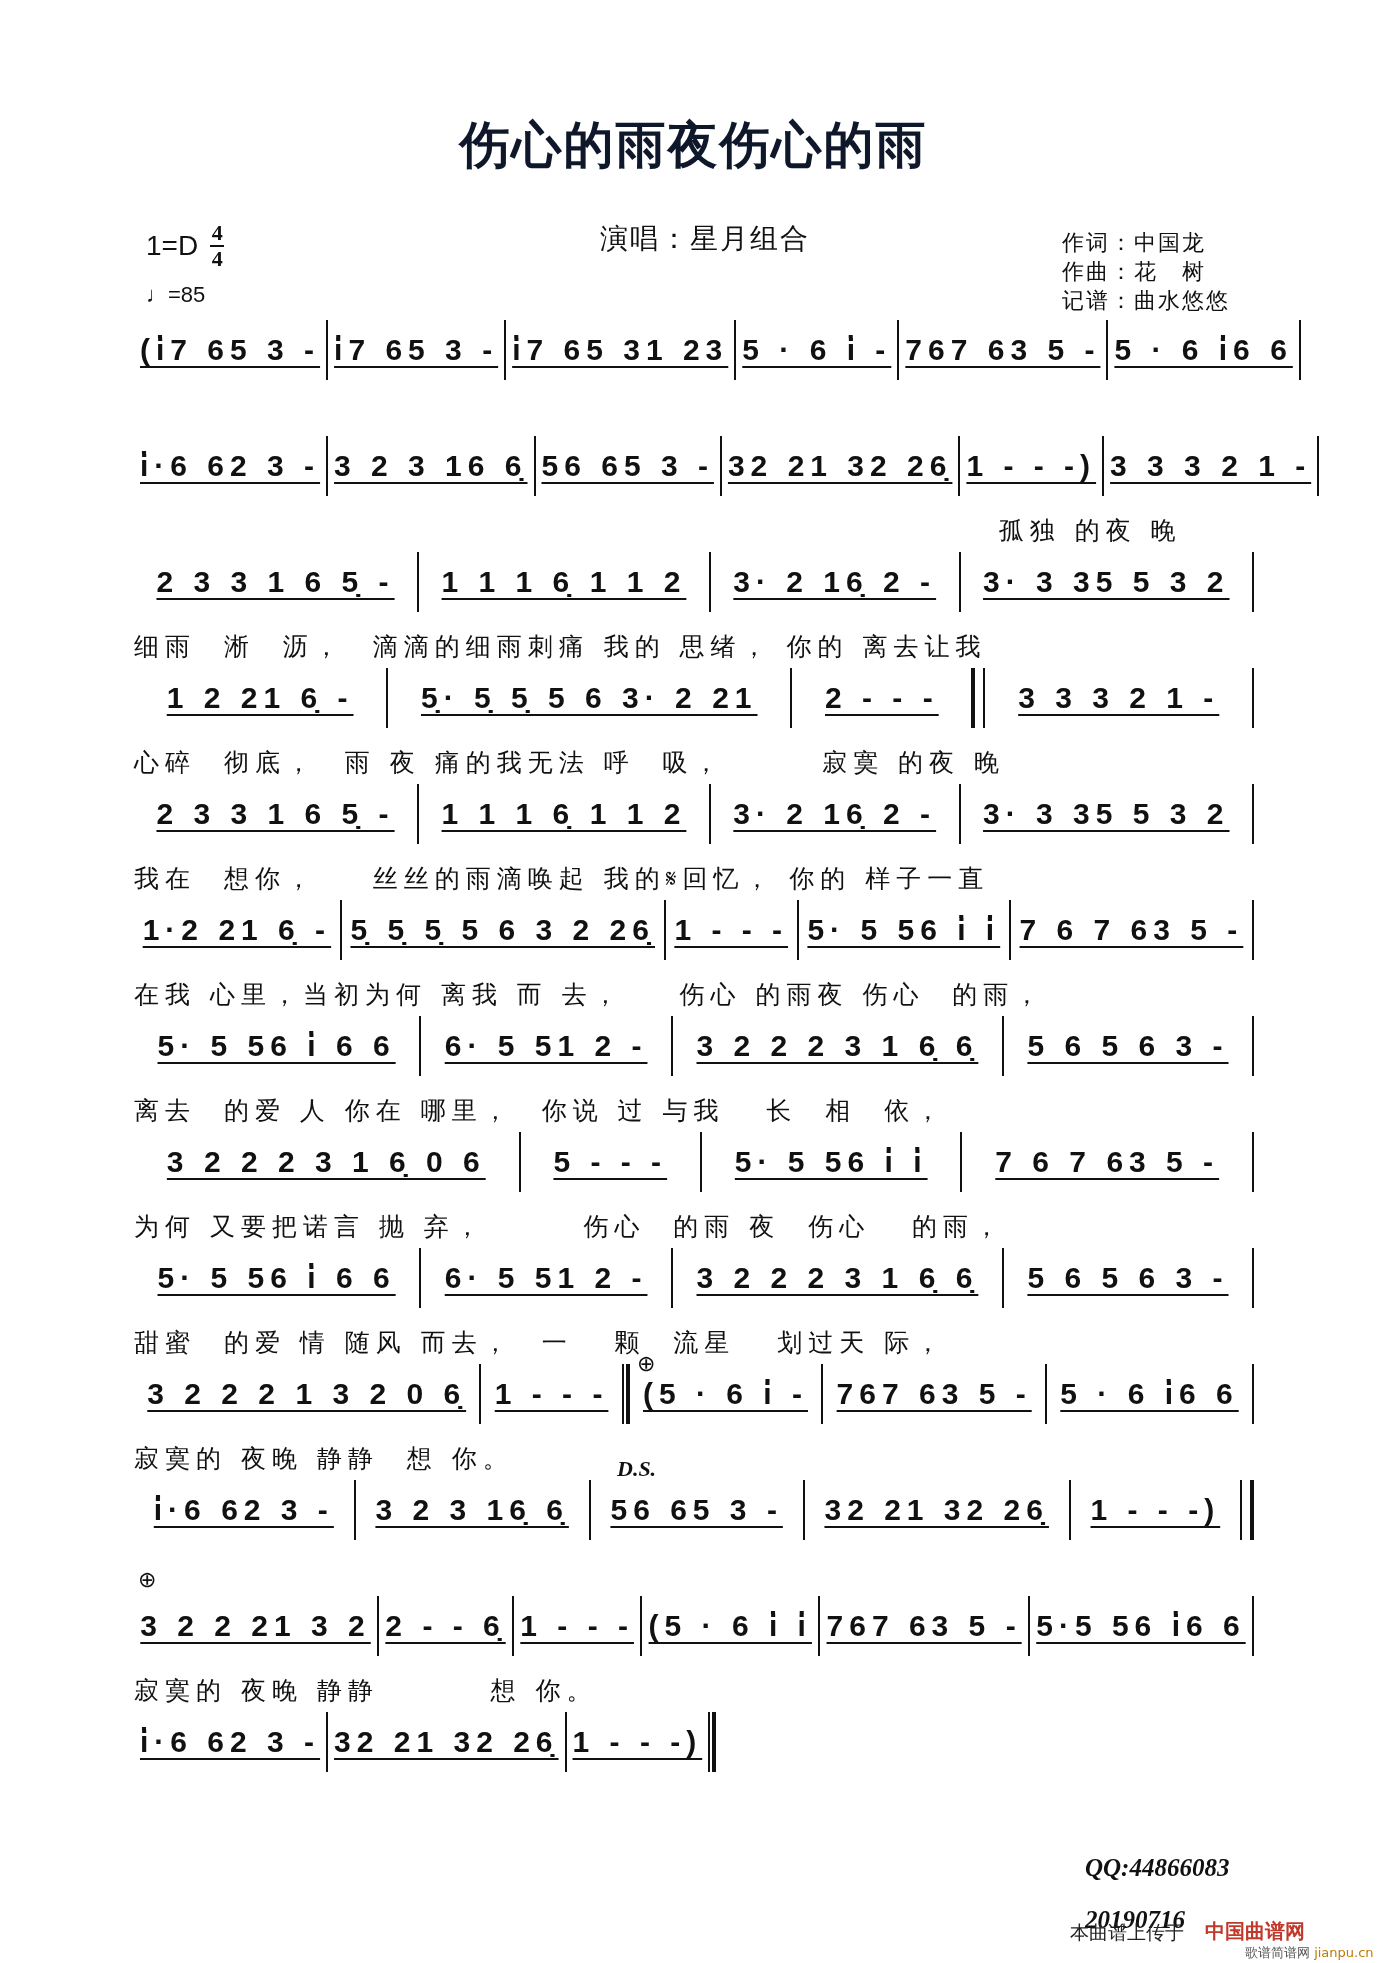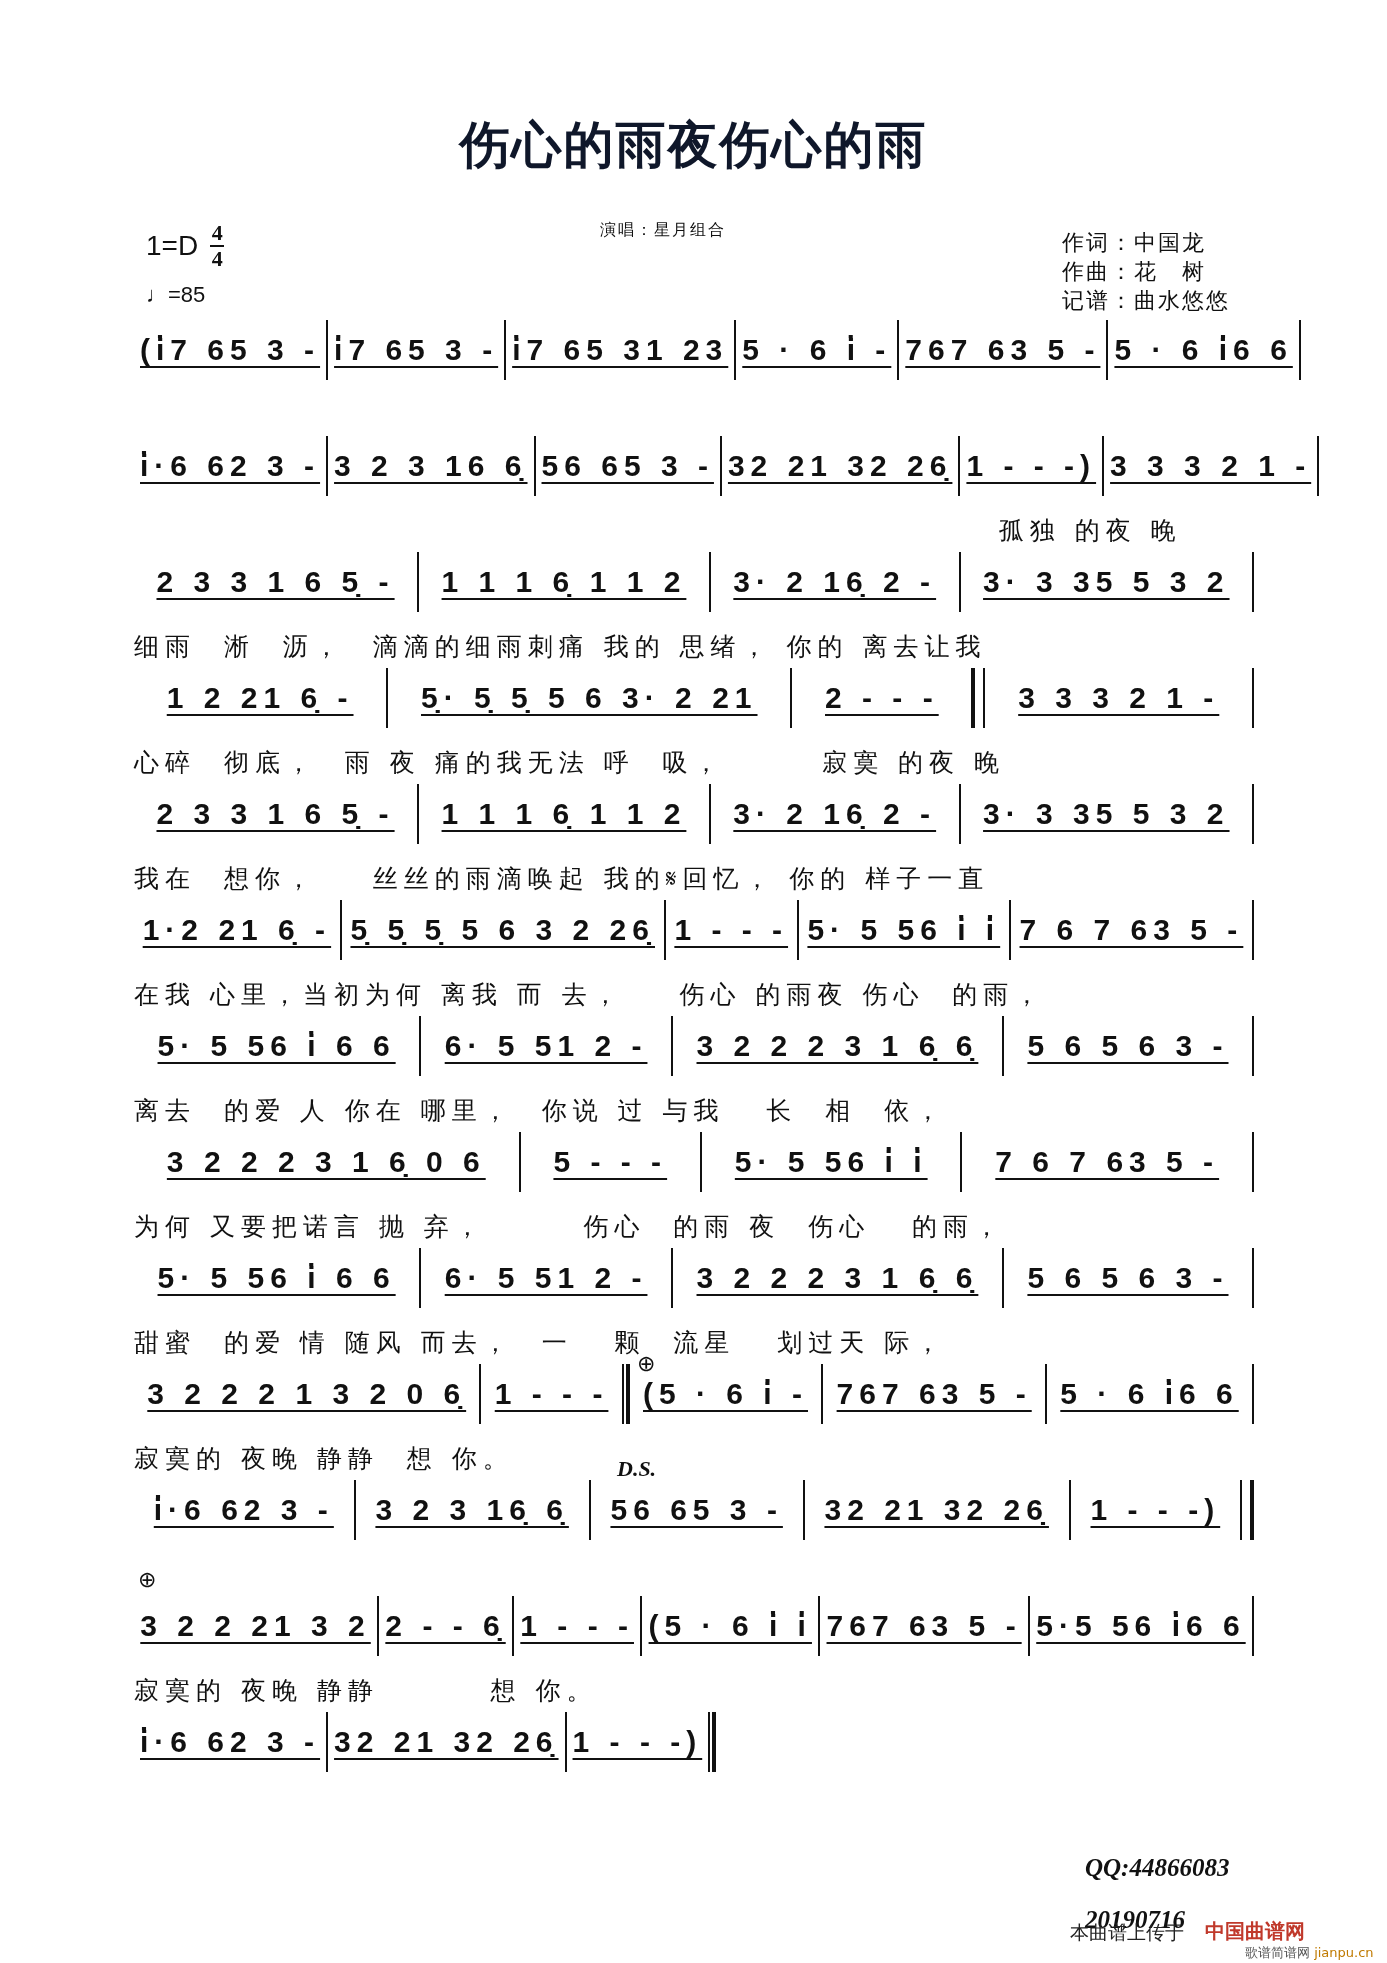--- a/index.html
+++ b/index.html
@@ -2,21 +2,21 @@
 <html><head>
   <meta charset="utf-8">
   <style>
     html, body { margin: 0; padding: 0; background: #ffffff; }
     body { width: 1387px; height: 1963px; position: relative; overflow: hidden; color: #111; font-family: "Liberation Sans", sans-serif; }
     .title { position: absolute; top: 112px; left: 0; width: 1387px; text-align: center; font-family: "DejaVu Sans", sans-serif; font-weight: bold; font-size: 50px; letter-spacing: 2px; color: #0f172a; }
     .key { position: absolute; top: 222px; left: 146px; font-size: 28px; font-family: "Liberation Sans", sans-serif; display: flex; align-items: center; }
     .timesig { display: inline-flex; flex-direction: column; align-items: center; margin-left: 12px; font-weight: bold; font-size: 22px; line-height: 22px; font-family: "Liberation Serif", serif; }
     .timesig .bar { width: 14px; height: 2px; background: #111; margin: 1px 0; }
     .tempo { position: absolute; top: 282px; left: 146px; font-size: 22px; font-family: "Liberation Sans", sans-serif; }
-    .singer { position: absolute; top: 220px; left: 600px; font-size: 16px; font-family: "DejaVu Serif", serif; letter-spacing: 2px; }
+    .singer { position: absolute; top: 220px; left: 600px; font-size: 28px; font-family: "DejaVu Serif", serif; letter-spacing: 2px; }
     .credits { position: absolute; top: 228px; left: 1062px; font-size: 22px; font-family: "DejaVu Serif", serif; line-height: 29px; letter-spacing: 2px; }
     .score { position: absolute; top: 320px; left: 134px; width: 1120px; }
     .row { position: absolute; left: 0; width: 1120px; }
     .notes { position: absolute; left: 0; height: 60px; width: 1120px; display: flex; align-items: center; font-family: "Liberation Sans", sans-serif; font-weight: bold; font-size: 30px; white-space: nowrap; }
     .measure { flex: 1 1 auto; display: flex; align-items: center; justify-content: space-around; height: 60px; padding: 0 6px; }
     .barline { width: 2px; height: 60px; background: #111; flex: 0 0 2px; }
     .barline.double { width: 8px; flex: 0 0 8px; background: none; border-left: 2px solid #111; border-right: 4px solid #111; box-sizing: border-box; }
     .barline.repeat-start { width: 14px; flex: 0 0 14px; background: none; border-left: 4px solid #111; border-right: 2px solid #111; box-sizing: border-box; position: relative; }
     .barline.repeat-end { width: 14px; flex: 0 0 14px; background: none; border-left: 2px solid #111; border-right: 4px solid #111; box-sizing: border-box; }
     .measure-text { letter-spacing: 6px; text-decoration: underline; text-underline-offset: 6px; text-decoration-thickness: 2px; }

